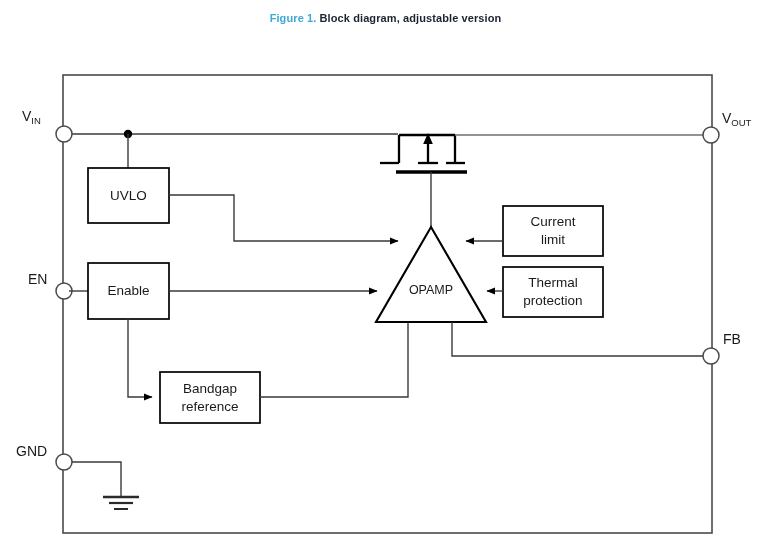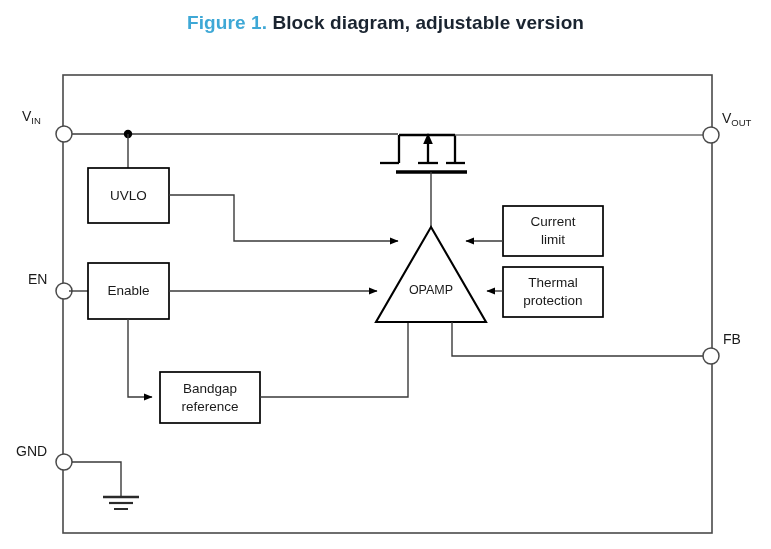--- a/index.html
+++ b/index.html
@@ -20,21 +20,21 @@
     width: 771px;
     height: 549px;
     background: #ffffff;
   }
   .figure-title {
     position: absolute;
     left: 0;
     top: 12px;
     width: 771px;
     text-align: center;
-    font-size: 19px;
+    font-size: 11px;
     font-weight: bold;
     letter-spacing: 0.1px;
     white-space: nowrap;
   }
   .figure-title .fig-num {
     color: #3ea8d6;
   }
   .figure-title .fig-cap {
     color: #1a2430;
   }

